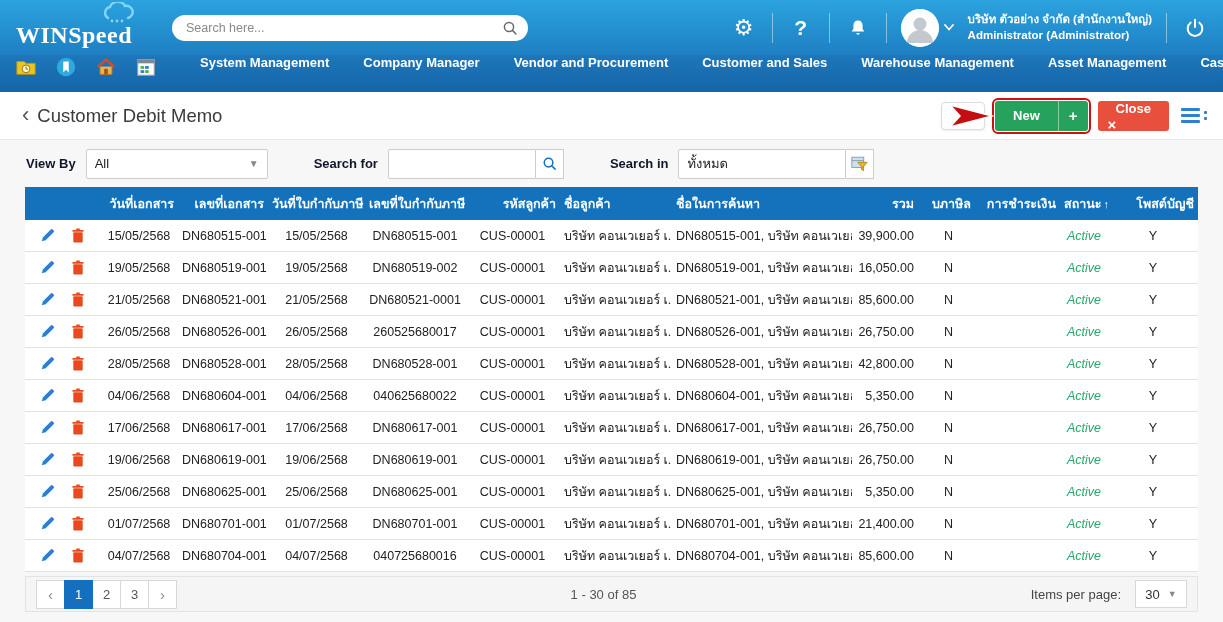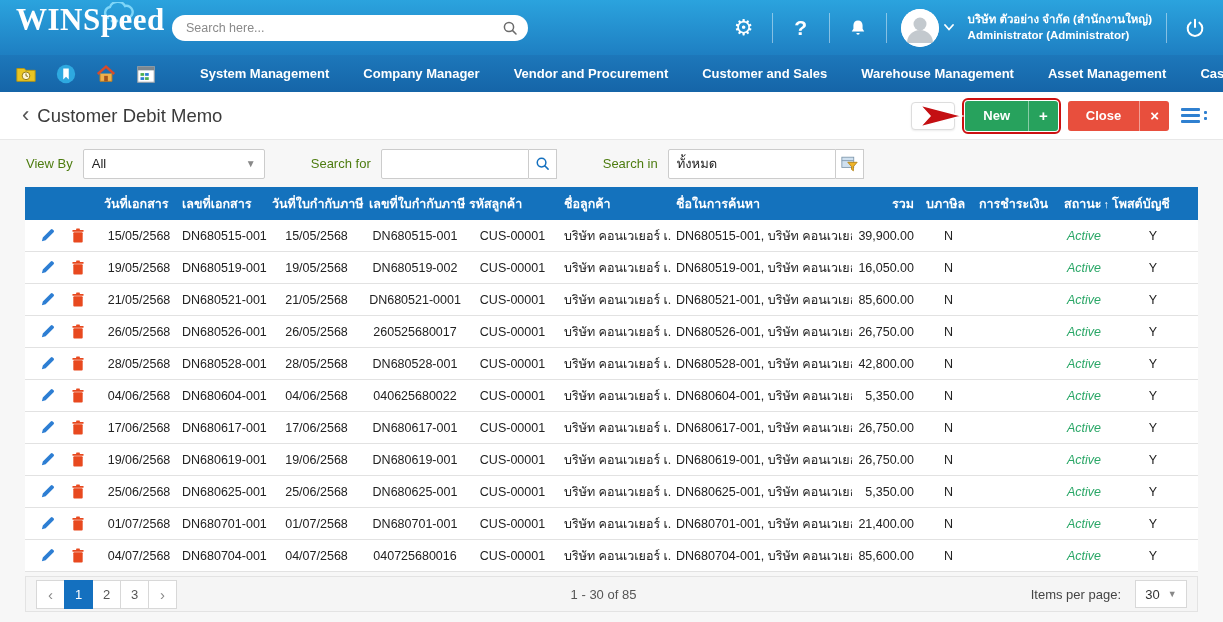--- a/index.html
+++ b/index.html
@@ -12,21 +12,21 @@
 
   
   .topbar {
     height:55px; display:flex; align-items:center;
     background:linear-gradient(180deg, var(--brand-top,#2ba3de) 0%, var(--brand-bottom,#1e7fc2) 100%);
     padding:0 14px; position:relative;
   }
   .logo { position:relative; width:140px; height:55px; cursor:pointer; }
   .logo-text {
     font-family:"Liberation Serif","DejaVu Serif",serif; font-weight:bold;
-    color:#fff; font-size:31px; letter-spacing:.5px; position:absolute; left:2px; top:2px;
+    color:#fff; font-size:24px; letter-spacing:.5px; position:absolute; left:2px; top:22px;
   }
   .logo-cloud { position:absolute; left:82px; top:2px; }
   .search-pill {
     margin-left:18px; width:356px; height:26px; background:#fff; border-radius:14px;
     display:flex; align-items:center; padding:0 10px 0 14px;
   }
   .search-pill input {
     border:none; outline:none; flex:1; font-size:12.5px; color:#4c1d95; background:transparent;
     font-family:inherit;
   }
@@ -36,21 +36,21 @@
   .gear-glyph { font-size:22px; line-height:1; }
   .q-glyph { font-size:21px; font-weight:bold; }
   .tb-div { width:1px; height:30px; background:rgba(255,255,255,.45); }
   .avatar-wrap { display:flex; align-items:center; gap:5px; cursor:pointer; }
   .avatar { width:38px; height:38px; border-radius:50%; background:#fff; display:flex; align-items:center; justify-content:center; overflow:hidden; }
   .user-block { color:#fff; font-size:11.5px; line-height:1.35; font-weight:bold; max-width:240px; }
 
   
   .navbar {
     height:37px; background:linear-gradient(180deg,#1d77ba 0%, #1565a8 100%);
-    display:flex; align-items:center; padding:0 14px; gap:11px;
+    display:flex; align-items:flex-start; padding:0 14px; gap:11px;
   }
   .nav-icons { display:flex; align-items:center; gap:16px; padding-right:14px; }
   .nav-ic { width:24px; height:24px; display:flex; align-items:center; justify-content:center; cursor:pointer; }
   .nav-div { width:1px; height:24px; background:rgba(255,255,255,.5); margin-right:6px; }
   .nav-menu { display:flex; align-items:center; gap:34px; }
   .nav-item { color:#fff; font-size:13px; font-weight:bold; cursor:pointer; white-space:nowrap; }
 
   
   .titlebar {
     height:48px; background:#fff; border-bottom:1px solid #e8e8e8;
@@ -63,31 +63,31 @@
     width:44px; height:28px; background:#fff; border:1px solid #ddd; border-radius:4px;
     box-shadow:0 1px 2px rgba(0,0,0,.08); position:relative; cursor:pointer;
   }
   .annot-arrow { position:absolute; left:6px; top:-4px; z-index:5; pointer-events:none; }
   .btn-split {
     height:30px; border-radius:3px; display:flex; align-items:stretch; color:#fff;
     font-size:13px; font-weight:bold; cursor:pointer; overflow:hidden;
   }
   .btn-new { background:var(--green-btn,#27a25d); position:relative; }
   .btn-new-outline { outline:2px solid var(--annot-red,#cc1111); outline-offset:1px; }
-  .btn-close { background:var(--red-btn,#e84f3d); }
+  .btn-close { background:var(--red-btn,#e84f3d);flex-direction:column; }
   .btn-main { display:flex; align-items:center; padding:0 18px; }
   .btn-sep { width:1px; background:rgba(255,255,255,.45); }
   .btn-iconpart { display:flex; align-items:center; padding:0 10px; font-size:15px; }
   .list-menu-icon { width:26px; height:20px; position:relative; cursor:pointer; margin-left:2px; }
   .list-menu-icon .bar { position:absolute; left:0; width:19px; height:3px; background:#2f80d0; border-radius:1px; }
   .list-menu-icon .dot { position:absolute; right:0; width:3px; height:3px; background:#2f80d0; border-radius:1px; }
 
   
   .filterbar { height:47px; display:flex; align-items:center; padding:0 26px; gap:10px; background:#f7f7f7; }
-  .flabel { font-size:13px; color:#4d7c0f; }
+  .flabel { font-size:13px; color:#0f172a;font-weight:bold; }
   .select-box {
     width:182px; height:30px; background:#fff; border:1px solid #ccc; border-radius:2px;
     display:flex; align-items:center; padding:0 8px; font-size:13px; color:#222; cursor:pointer;
   }
   .select-caret { margin-left:auto; color:#888; font-size:10px; }
   .txt-input {
     width:148px; height:30px; background:#fff; border:1px solid #ccc; border-radius:2px 0 0 2px;
     padding:0 8px; font-size:13px; color:#222; outline:none; font-family:inherit;
   }
   .sq-btn {
@@ -98,21 +98,21 @@
   .searchin-input { width:168px; }
 
   
   .tablewrap { margin:0 25px; background:#fff; }
   .grid-row {
     display:grid;
     grid-template-columns:75px 78px 90px 97px 100px 95px 112px 180px 70px 53px 85px 48px 1fr;
     align-items:center;
   }
   .thead-row { background:var(--thead-blue,#1472bd); height:33px; color:#fff; font-size:12.5px; font-weight:bold; }
-  .th { padding:0 4px; text-align:left; white-space:nowrap; overflow:hidden; }
+  .th { padding:0 4px; text-align:right; white-space:nowrap; overflow:hidden; }
   .th.left { text-align:left; }
   .th.right { text-align:right; padding-right:8px; }
   .sort-arrow { font-size:11px; margin-left:2px; }
   .tr { height:32px; border-bottom:1px solid #e2e2e2; background:#fff; font-size:12.5px; color:#222; }
   .td { padding:0 4px; text-align:center; white-space:nowrap; overflow:hidden; }
   .td.left { text-align:left; }
   .td.right { text-align:right; padding-right:8px; }
   .td-actions { display:flex; align-items:center; justify-content:center; gap:14px; }
   .icon-btn { width:16px; height:16px; display:inline-flex; align-items:center; justify-content:center; cursor:pointer; }
   .status-cell { color:var(--status-green,#2aa767);font-style:italic; }

